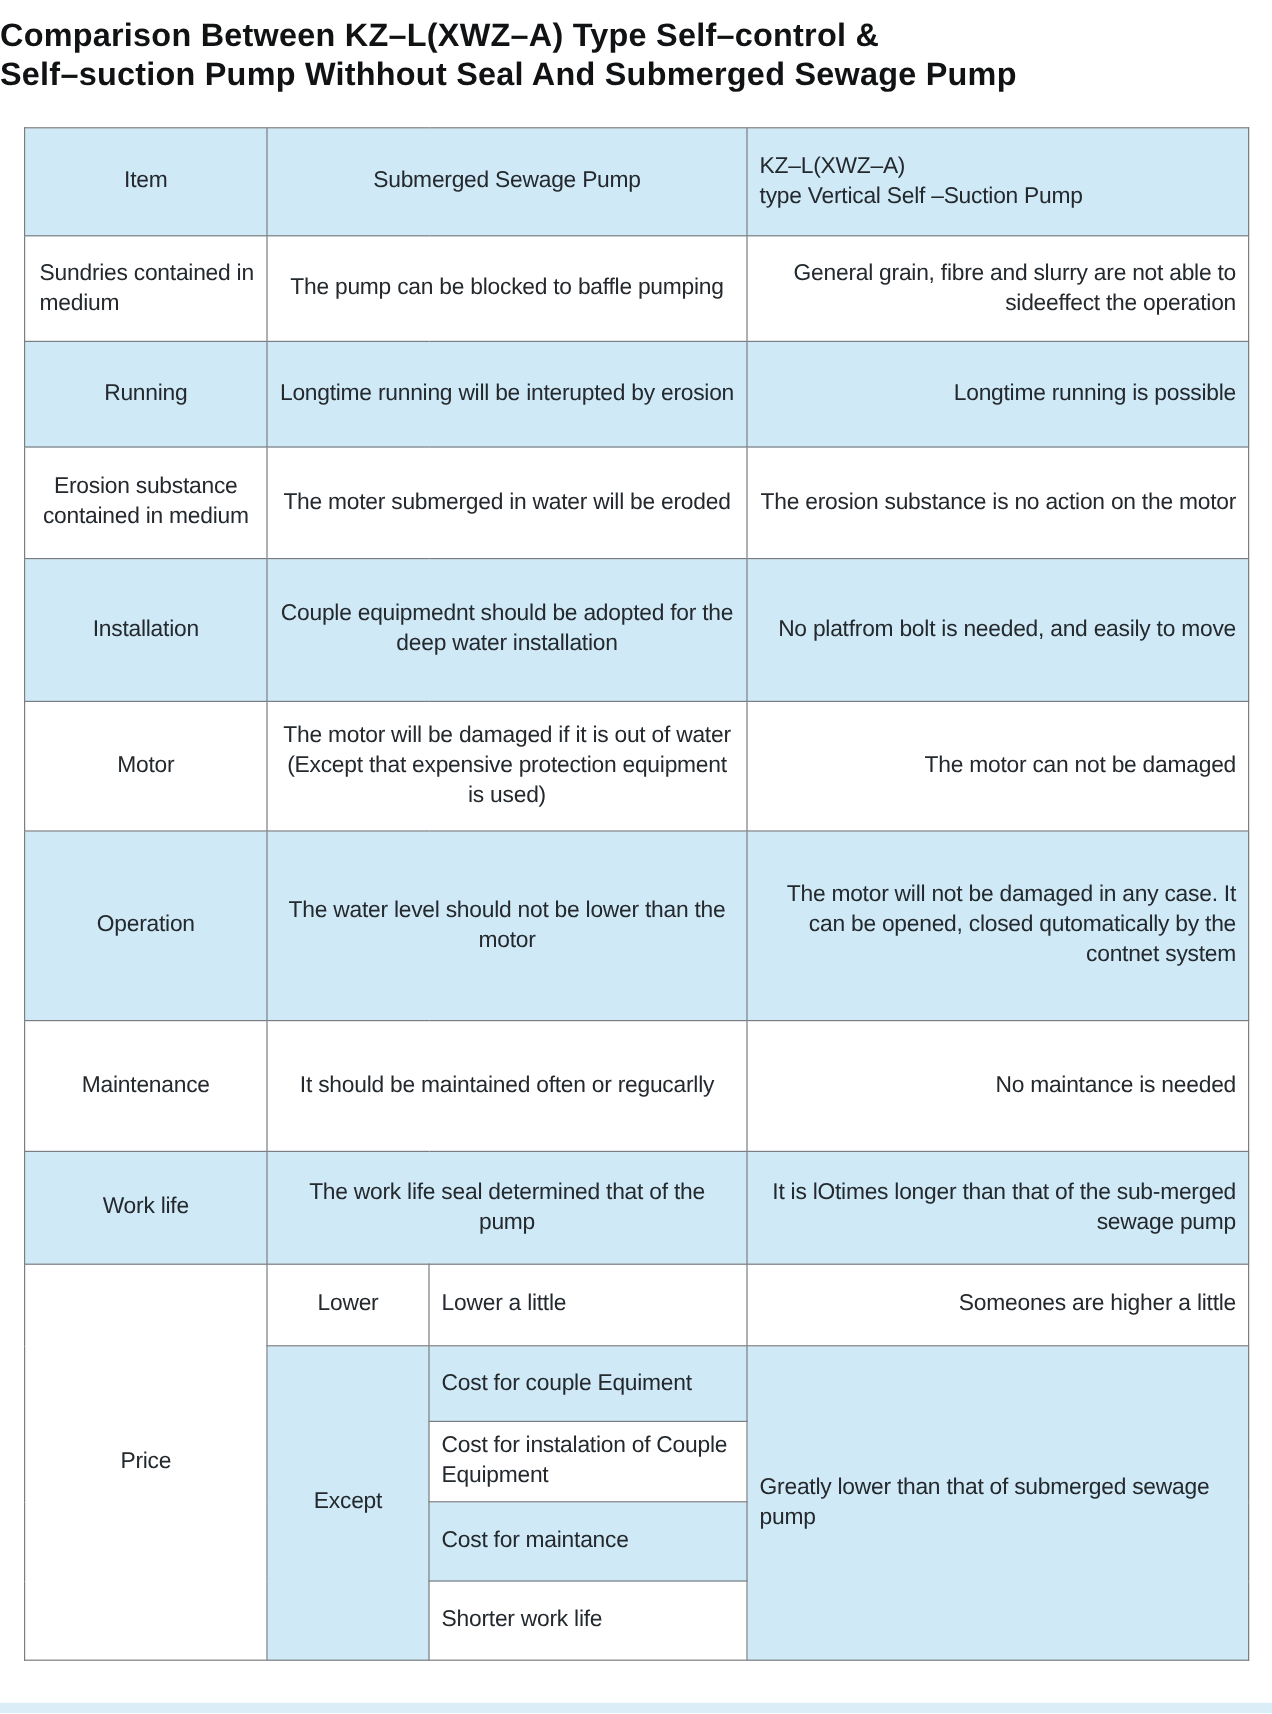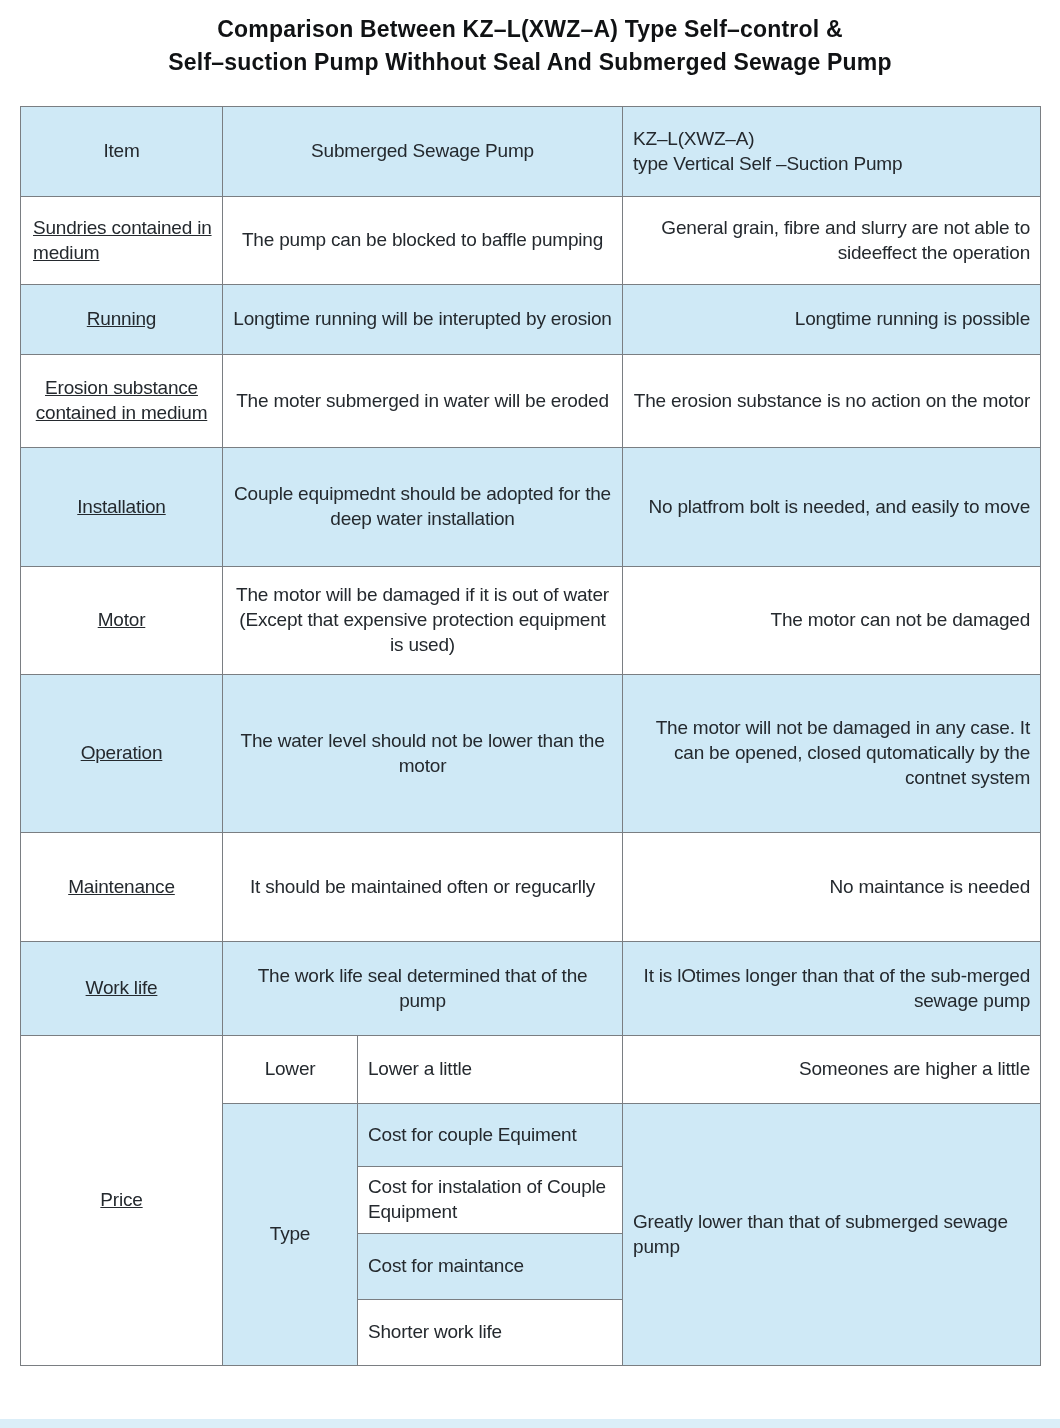--- a/index.html
+++ b/index.html
@@ -7,22 +7,22 @@
     position: relative;
     width: 1060px;
     height: 1428px;
     background: #ffffff;
     overflow: hidden;
     font-family: "Liberation Sans", sans-serif;
     color: #24292e;
   }
   .title {
     padding-top: 13px;
-    text-align: center;
-    font-size: 23px;
+    text-align: left;
+    font-size: 27px;
     font-weight: bold;
     line-height: 33px;
     color: #101214;
     letter-spacing: 0.2px;
   }
   table.cmp {
     border-collapse: collapse;
     table-layout: fixed;
     width: 1020px;
     margin: 27px 0 12px 20px;
@@ -33,21 +33,21 @@
     font-size: 19px;
     line-height: 1.3;
     letter-spacing: -0.2px;
     vertical-align: middle;
     padding: 6px 10px;
     background: #ffffff;
     word-wrap: break-word;
   }
   tr.blue > td { background: #cfe9f6; }
   td.c  { text-align: center; }
-  td.lbl { text-align: center; padding: 6px 8px; text-decoration: underline; }
+  td.lbl { text-align: center; padding: 6px 8px; }
   td.lbl.tl { text-align: left; padding-left: 12px; }
   td.mid { text-align: center; padding: 6px 42px 6px 20px; }
   td.sub { text-align: left; padding: 6px 10px 6px 18px; }
   td.kzl { text-align: right; padding: 6px 30px 6px 12px; }
   td.kzl-merged { text-align: left; padding: 6px 45px 6px 12px; }
   
   td.stripeA {
     background-image: linear-gradient(to bottom,
       #ffffff 0px, #ffffff 67px,
       #cfe9f6 67px, #cfe9f6 130px,
@@ -103,21 +103,21 @@
         <div>type Vertical Self –Suction Pump</div>
       </td>
     </tr>
 
     <tr style="height:88px">
       <td class="lbl tl">Sundries contained in medium</td>
       <td class="mid" colspan="2">The pump can be blocked to baffle pumping</td>
       <td class="kzl">General grain, fibre and slurry are not able to sideeffect the operation</td>
     </tr>
 
-    <tr class="blue" style="height:70px">
+    <tr class="blue" style="height:88px">
       <td class="lbl">Running</td>
       <td class="mid" colspan="2">Longtime running will be interupted by erosion</td>
       <td class="kzl">Longtime running is possible</td>
     </tr>
 
     <tr style="height:93px">
       <td class="lbl">Erosion substance contained in medium</td>
       <td class="mid" colspan="2">The moter submerged in water will be eroded</td>
       <td class="kzl">The erosion substance is no action on the motor</td>
     </tr>
@@ -153,21 +153,21 @@
     </tr>
 
     <tr style="height:68px">
       <td class="lbl stripeA" rowspan="5">Price</td>
       <td class="c">Lower</td>
       <td class="sub">Lower a little</td>
       <td class="kzl">Someones are higher a little</td>
     </tr>
 
     <tr class="blue" style="height:63px">
-      <td class="c stripeB" rowspan="4">Type</td>
+      <td class="c stripeB" rowspan="4">Except</td>
       <td class="sub">Cost for couple Equiment</td>
       <td class="kzl-merged stripeB" rowspan="4">Greatly lower than that of submerged sewage pump</td>
     </tr>
 
     <tr style="height:67px">
       <td class="sub">Cost for instalation of Couple Equipment</td>
     </tr>
 
     <tr class="blue" style="height:66px">
       <td class="sub">Cost for maintance</td>

